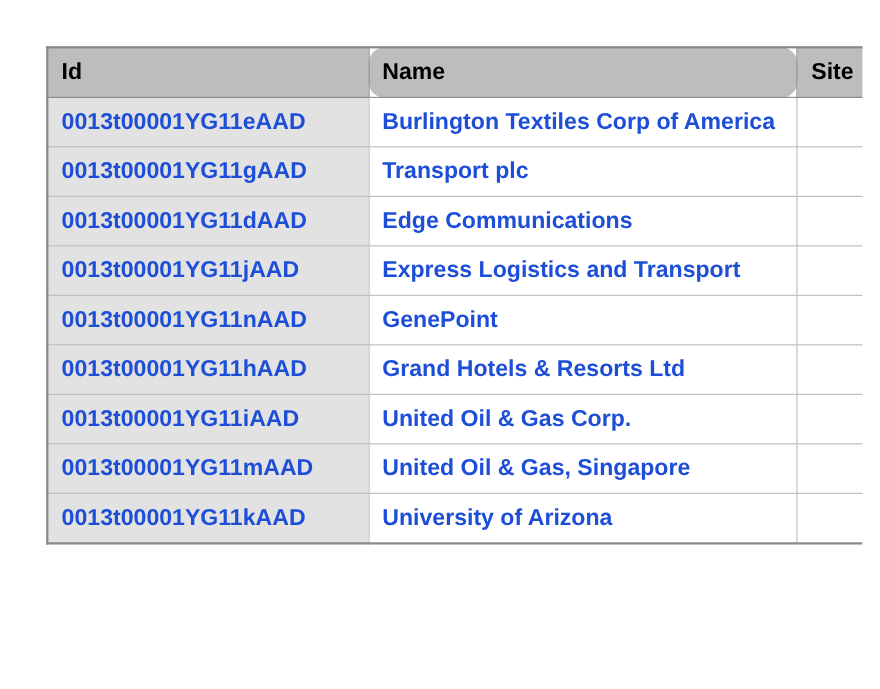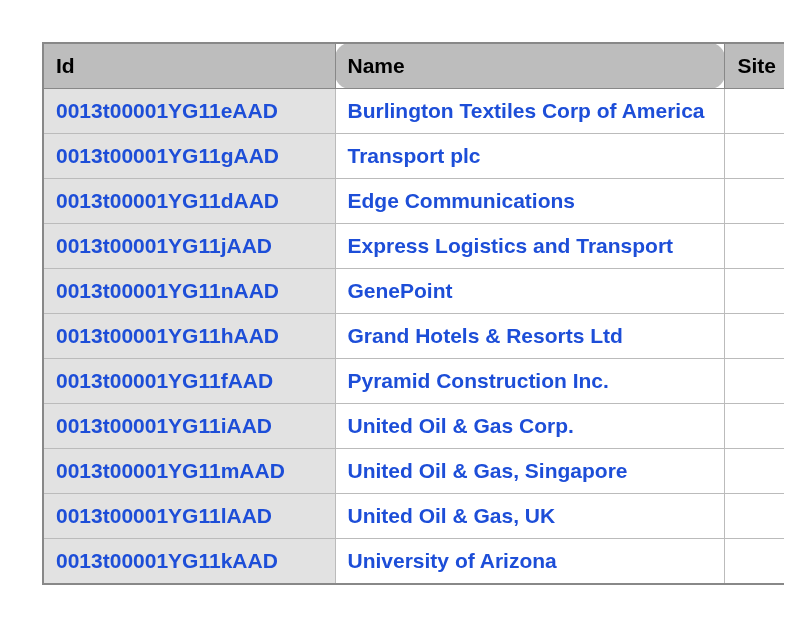--- a/index.html
+++ b/index.html
@@ -91,37 +91,27 @@
           <td class="id-cell">0013t00001YG11nAAD</td>
           <td class="name-cell">GenePoint</td>
           <td class="site-cell"></td>
         </tr>
         <tr>
           <td class="id-cell">0013t00001YG11hAAD</td>
           <td class="name-cell">Grand Hotels &amp; Resorts Ltd</td>
           <td class="site-cell"></td>
         </tr>
         <tr>
-          <td class="id-cell">0013t00001YG11fAAD</td>
-          <td class="name-cell">Pyramid Construction Inc.</td>
-          <td class="site-cell"></td>
-        </tr>
-        <tr>
           <td class="id-cell">0013t00001YG11iAAD</td>
           <td class="name-cell">United Oil &amp; Gas Corp.</td>
           <td class="site-cell"></td>
         </tr>
         <tr>
           <td class="id-cell">0013t00001YG11mAAD</td>
           <td class="name-cell">United Oil &amp; Gas, Singapore</td>
-          <td class="site-cell"></td>
-        </tr>
-        <tr>
-          <td class="id-cell">0013t00001YG11lAAD</td>
-          <td class="name-cell">United Oil &amp; Gas, UK</td>
           <td class="site-cell"></td>
         </tr>
         <tr>
           <td class="id-cell">0013t00001YG11kAAD</td>
           <td class="name-cell">University of Arizona</td>
           <td class="site-cell"></td>
         </tr>
       </tbody>
   </table>
 </div>

